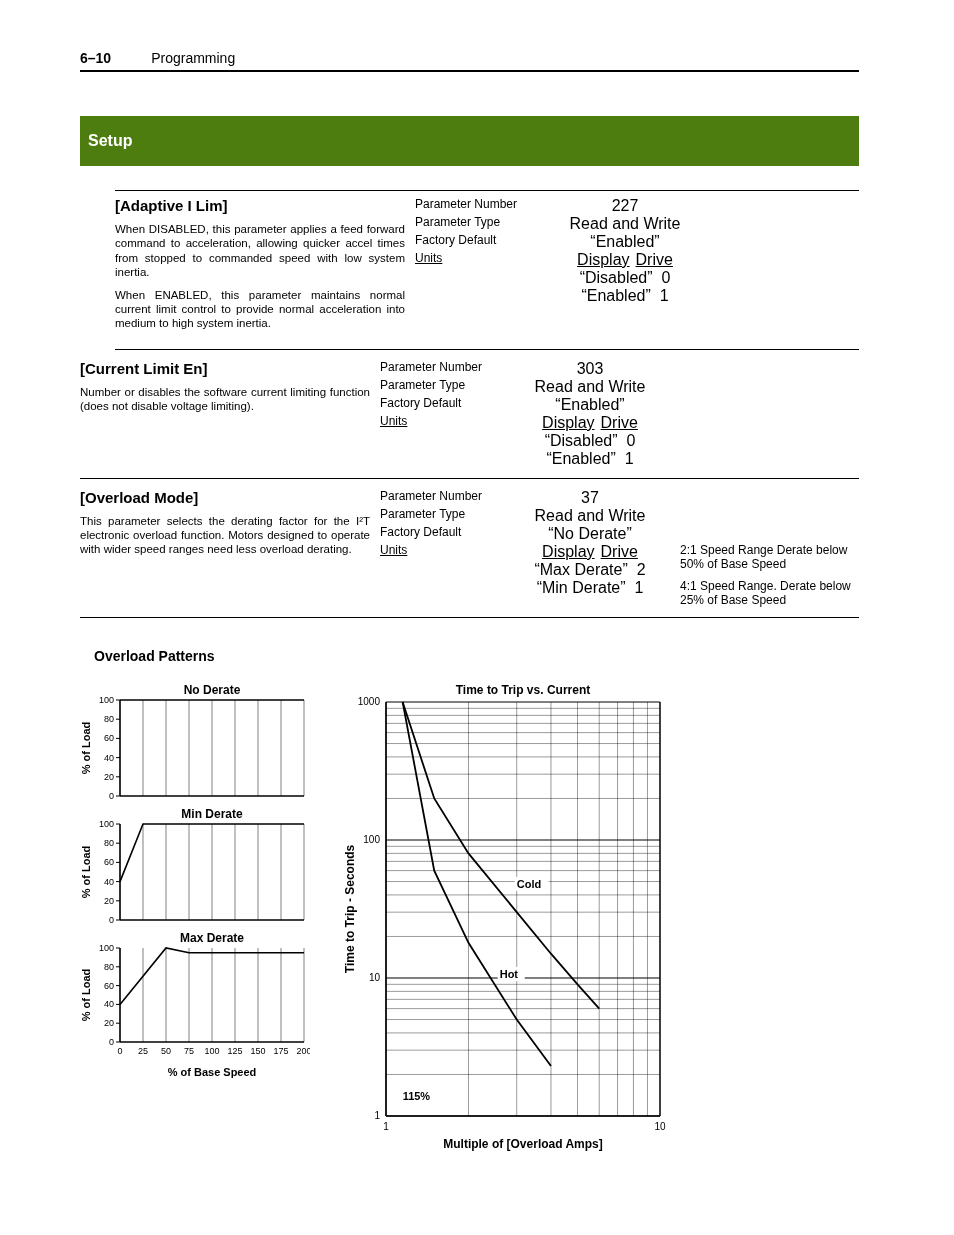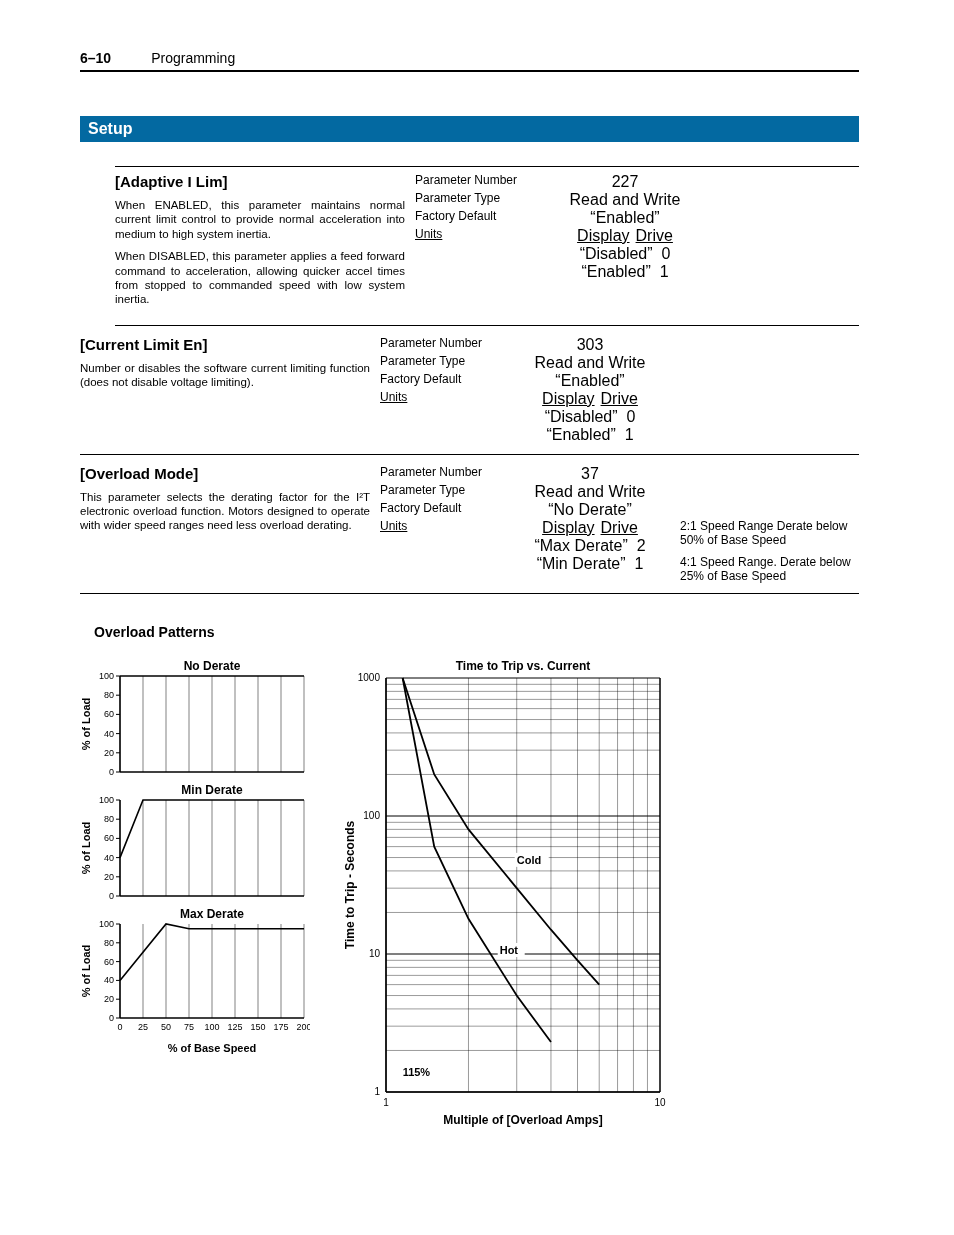--- a/index.html
+++ b/index.html
@@ -19,25 +19,25 @@
   .header-row {
     display: flex;
     gap: 40px;
     font-size: 14px;
     border-bottom: 2px solid #000;
     padding-bottom: 4px;
     margin-bottom: 44px;
   }
   .page-num { font-weight: bold; }
   .section-bar {
-    background: #0369a1;
+    background: #4d7c0f;
     color: #fff;
     font-weight: bold;
     font-size: 16px;
-    padding: 4px 8px;
+    padding: 16px 8px;
     margin-bottom: 24px;
   }
   .param-block {
     border-bottom: 1px solid #000;
     padding-bottom: 10px;
     margin-bottom: 10px;
   }
   .param-block:first-of-type { border-top: 1px solid #000; padding-top: 4px; margin-left: 35px;}
   .param-row { display: flex; }
   .col-left { width: 290px; padding-right: 10px; }
@@ -62,22 +62,22 @@
     <span>Programming</span>
   </div>
 
   <div class="section-bar">Setup</div>
 
   <div id="params-container">
       <div class="param-block" style="border-top: 1px solid rgb(0, 0, 0); padding-top: 6px;">
     <div class="param-row">
       <div class="col-left">
         <div class="param-title">[Adaptive I Lim]</div>
+        <div class="small">When DISABLED, this parameter applies a feed forward command to acceleration, allowing quicker accel times from stopped to commanded speed with low system inertia.</div>
         <div class="small">When ENABLED, this parameter maintains normal current limit control to provide normal acceleration into medium to high system inertia.</div>
-        <div class="small">When DISABLED, this parameter applies a feed forward command to acceleration, allowing quicker accel times from stopped to commanded speed with low system inertia.</div>
       </div>
       <div style="flex:1">
         <div class="val-line">
               <div class="v1">Parameter Number</div>
               <div class="v2">227</div>
               <div class="v3"></div>
             </div>
         <div class="val-line">
               <div class="v1">Parameter Type</div>
               <div class="v2">Read and Write</div>

